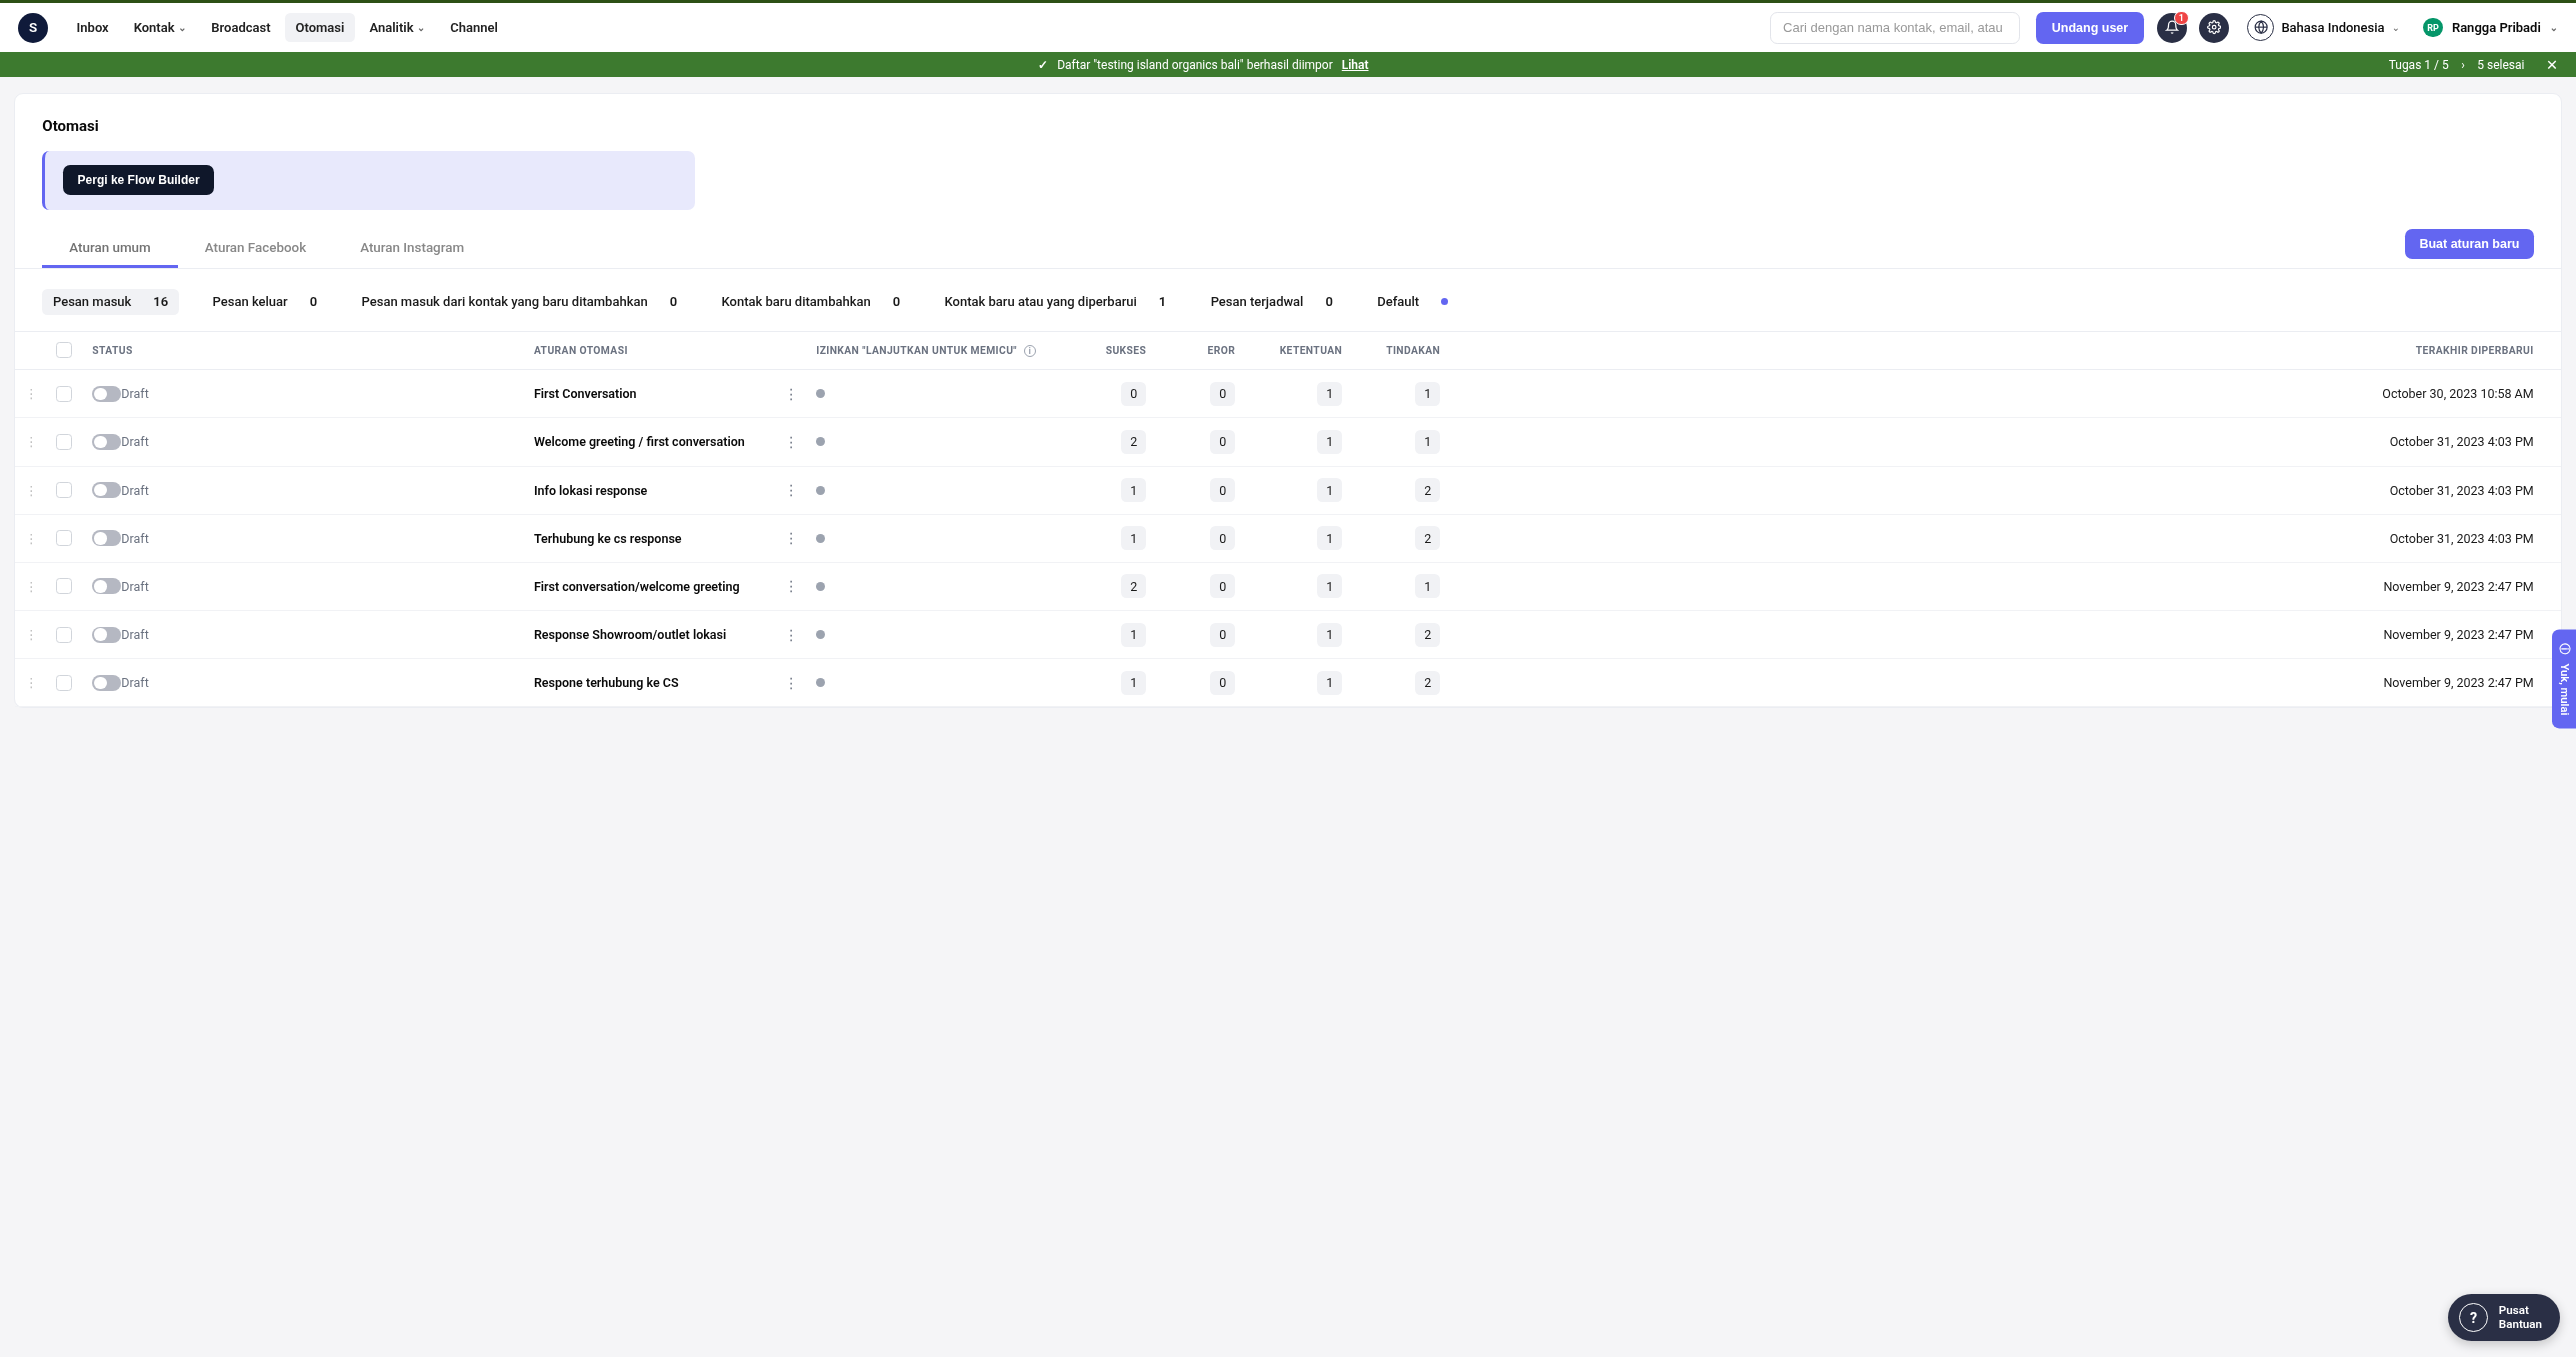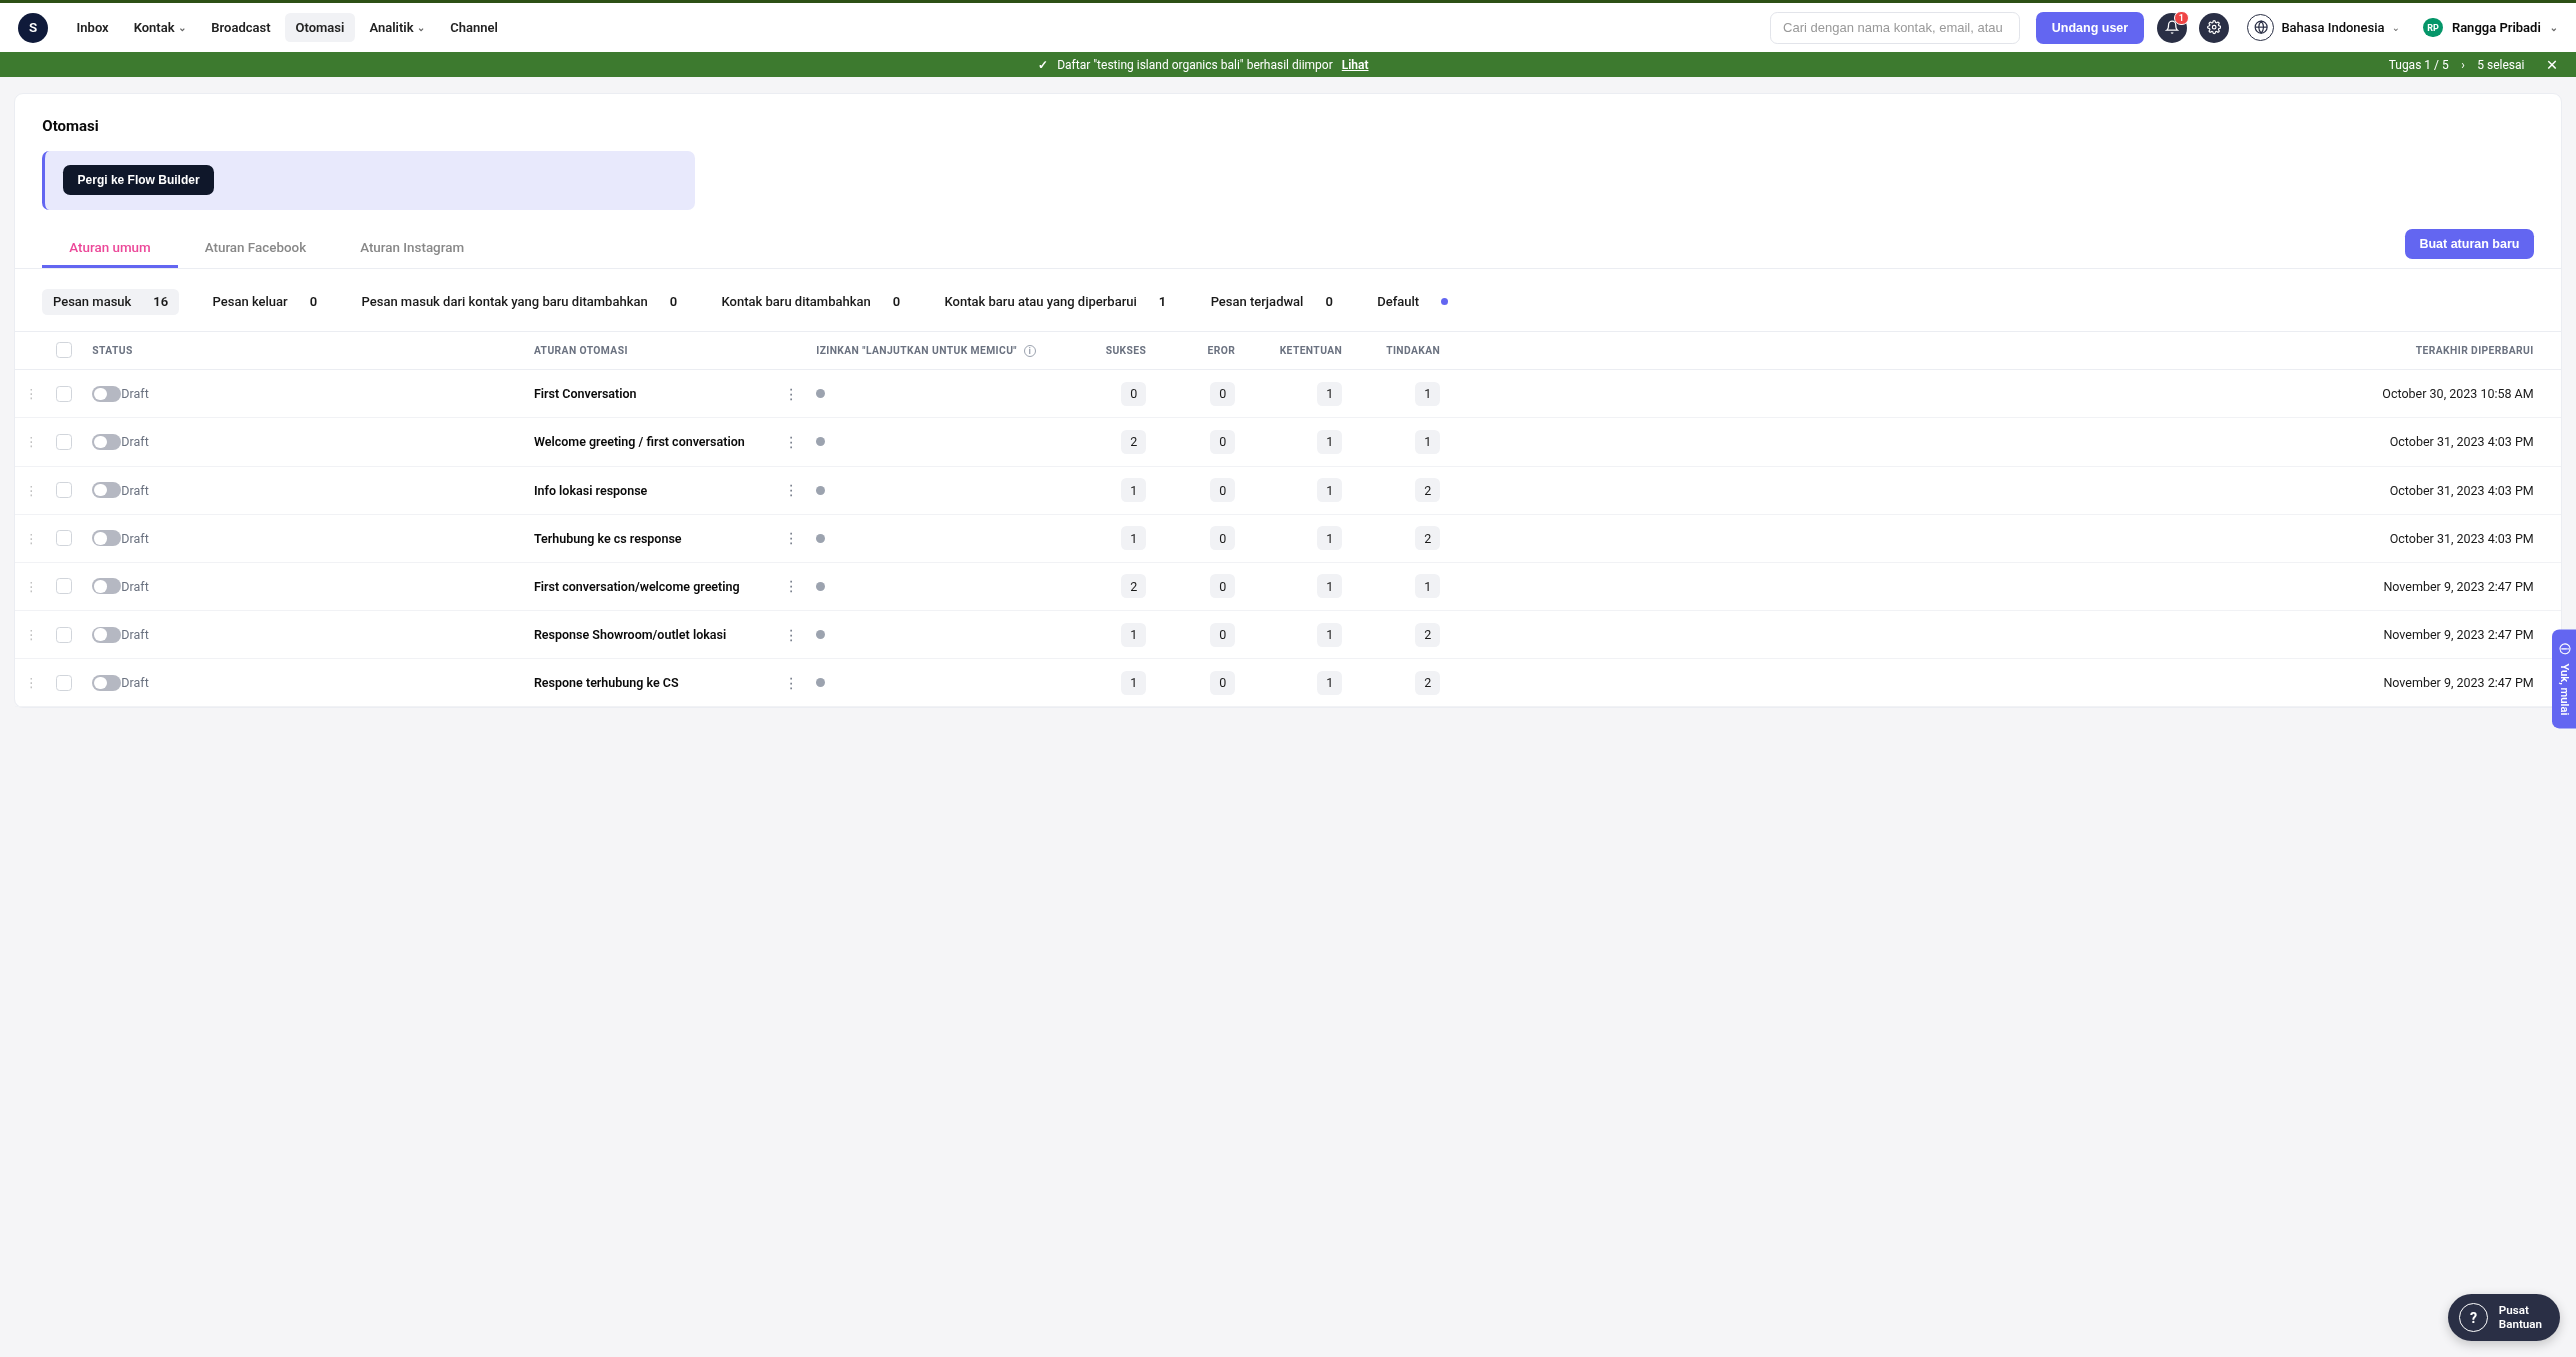--- a/index.html
+++ b/index.html
@@ -36,21 +36,21 @@
     .card { background: #fff; border: 0.9px solid #ebedf2; border-radius: 9px; padding: 23px 27px 0; }
     .page-title { font-size: 15px; font-weight: 700; margin-bottom: 16px; }
     
     .flowbuilder-box { display: flex; align-items: center; justify-content: space-between; background: #e8e9fc; border-left: 3.6px solid #6366f1; border-radius: 7.2px; padding: 14.3px 18px; max-width: 653px; margin-bottom: 19.7px; }
     .flowbuilder-text .fb-title { font-size: 12.5px; font-weight: 600; color: #1a1a1a; margin-bottom: 3.6px; }
     .flowbuilder-text .fb-desc { font-size: 11.2px; color: #3a3a3a; line-height: 1.5; max-width: 456px; }
     .btn-flowbuilder { background: #0f172a; color: #fff; border: none; border-radius: 7.2px; padding: 8px 14.3px; font-size: 12px; font-weight: 600; cursor: pointer; white-space: nowrap; }
     
     .tabs-row { display: flex; align-items: center; border-bottom: 0.9px solid #ebedf2; margin: 0 -27px; padding: 0 27px; }
     .tab { padding: 9px 27px 12.5px; font-size: 13.4px; font-weight: 500; color: #888; cursor: pointer; position: relative; }
-    .tab.active { color: #ec4899; }
+    .tab.active { color: #737373; }
     .tab.active::after { content: ''; position: absolute; left: 0; right: 0; bottom: -0.9px; height: 2.7px; background: #6366f1; }
     .tabs-row .spacer { flex: 1; }
     .btn-new-rule { background: #6366f1; color: #fff; border: none; border-radius: 7.2px; padding: 8px 14.3px; font-size: 12.5px; font-weight: 600; cursor: pointer; margin-bottom: 9px; }
     
     .filters-row { display: flex; gap: 23px; padding: 19.7px 0 16px; flex-wrap: wrap; align-items: center; font-size: 13px; }
     .filter-chip { display: flex; align-items: center; gap: 22px; cursor: pointer; color: #1a1a1a; font-weight: 500; padding: 5.4px 10.7px; border-radius: 5.4px; }
     .filter-chip.active { background: #f1f2f5; }
     .filter-chip .count { font-weight: 600; }
     .status-dot-blue { width: 7.2px; height: 7.2px; border-radius: 50%; background: #6366f1; display: inline-block; }
     

